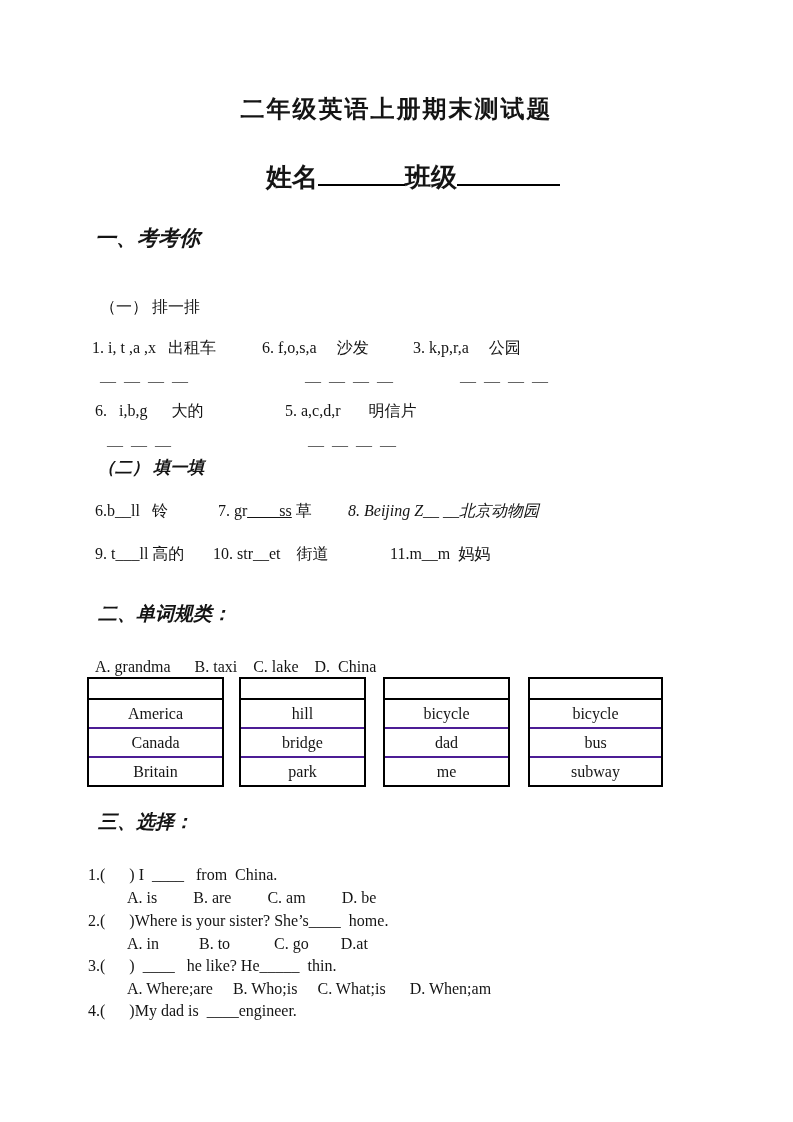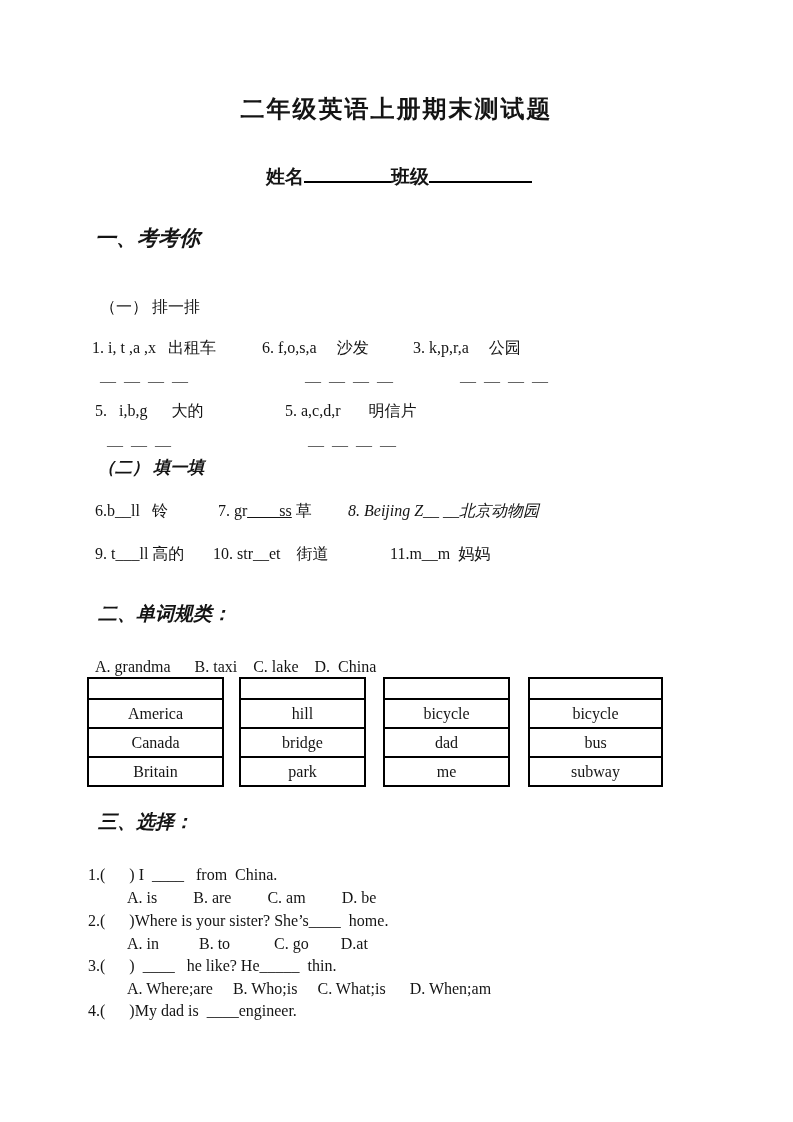--- a/index.html
+++ b/index.html
@@ -7,21 +7,21 @@
     position:relative;width:793px;height:1120px;background:#ffffff;
     font-family:"Liberation Serif","DejaVu Serif",serif;color:#141414;overflow:hidden;
   }
   .seg{position:absolute;white-space:pre;font-size:16px;line-height:22px;}
   .sans{font-family:"Liberation Sans","DejaVu Sans",sans-serif;}
   .kai{font-weight:bold;font-style:italic;}
   .dash{color:#4a4a4a;letter-spacing:2px;}
   .uline{text-decoration:underline;}
 
   .title{top:98px;left:0;width:100%;text-align:center;font-size:24px;font-weight:bold;letter-spacing:2px;}
-  .nameline{top:166px;left:266px;font-size:19px;font-weight:bold;}
+  .nameline{top:166px;left:266px;font-size:26px;font-weight:bold;}
   .ul{display:inline-block;border-bottom:2.5px solid #000;}
   .w87{width:87px;}
   .w103{width:103px;}
 
   .h1{left:95px;top:227px;font-size:21px;}
   .sub1{left:100px;top:296px;}
   .r1a{left:92px;top:337px;}  .r1b{left:262px;top:337px;} .r1c{left:413px;top:337px;}
   .d1a{left:100px;top:370px;} .d1b{left:305px;top:370px;} .d1c{left:460px;top:370px;}
   .r2a{left:95px;top:400px;}  .r2b{left:285px;top:400px;}
   .d2a{left:107px;top:434px;} .d2b{left:308px;top:434px;}
@@ -31,21 +31,21 @@
 
   .h2{left:98px;top:603px;font-size:19px;}
   .abcd{left:95px;top:656px;}
 
   .wtable{position:absolute;top:677px;border:2px solid #000;background:#fff;}
   .tb1{left:87px;width:133px;}
   .tb2{left:239px;width:123px;}
   .tb3{left:383px;width:123px;}
   .tb4{left:528px;width:131px;}
   .hrow{height:19px;border-bottom:2px solid #000;}
-  .drow{height:27px;border-bottom:2px solid #000000;display:flex;align-items:center;justify-content:center;font-size:16px;}
+  .drow{height:27px;border-bottom:2px solid #4c1d95;display:flex;align-items:center;justify-content:center;font-size:16px;}
   .drow:last-child{border-bottom:none;}
 
   .h3{left:98px;top:811px;font-size:19px;}
   .q1{left:88px;top:864px;font-family:Liberation Serif, serif;} .o1{left:127px;top:887px;}
   .q2{left:88px;top:910px;text-align:center;} .o2{left:127px;top:933px;}
   .q3{left:88px;top:955px;} .o3{left:127px;top:978px;}
   .q4{left:88px;top:1000px;}
 </style>
 </head>
 <body>
@@ -60,21 +60,21 @@
   <div class="seg sub1">（一） 排一排</div>
 
   <span class="seg r1a">1. i, t ,a ,x   出租车</span>
   <span class="seg r1b">6. f,o,s,a     沙发</span>
   <span class="seg r1c">3. k,p,r,a     公园</span>
 
   <span class="seg dash d1a">— — — —</span>
   <span class="seg dash d1b">— — — —</span>
   <span class="seg dash d1c">— — — —</span>
 
-  <span class="seg r2a">5.   i,b,g      大的</span>
+  <span class="seg r2a">6.   i,b,g      大的</span>
   <span class="seg r2b">5. a,c,d,r       明信片</span>
 
   <span class="seg dash d2a">— — —</span>
   <span class="seg dash d2b">— — — —</span>
 
   <div class="seg sub2 kai">（二） 填一填</div>
 
   <span class="seg f1a">6.b__ll   铃</span>
   <span class="seg f1b"><span>7. gr</span><span class="uline">____ss</span><span> 草</span></span>
   <span class="seg f1c">8. Beijing Z__ __北京动物园</span>

